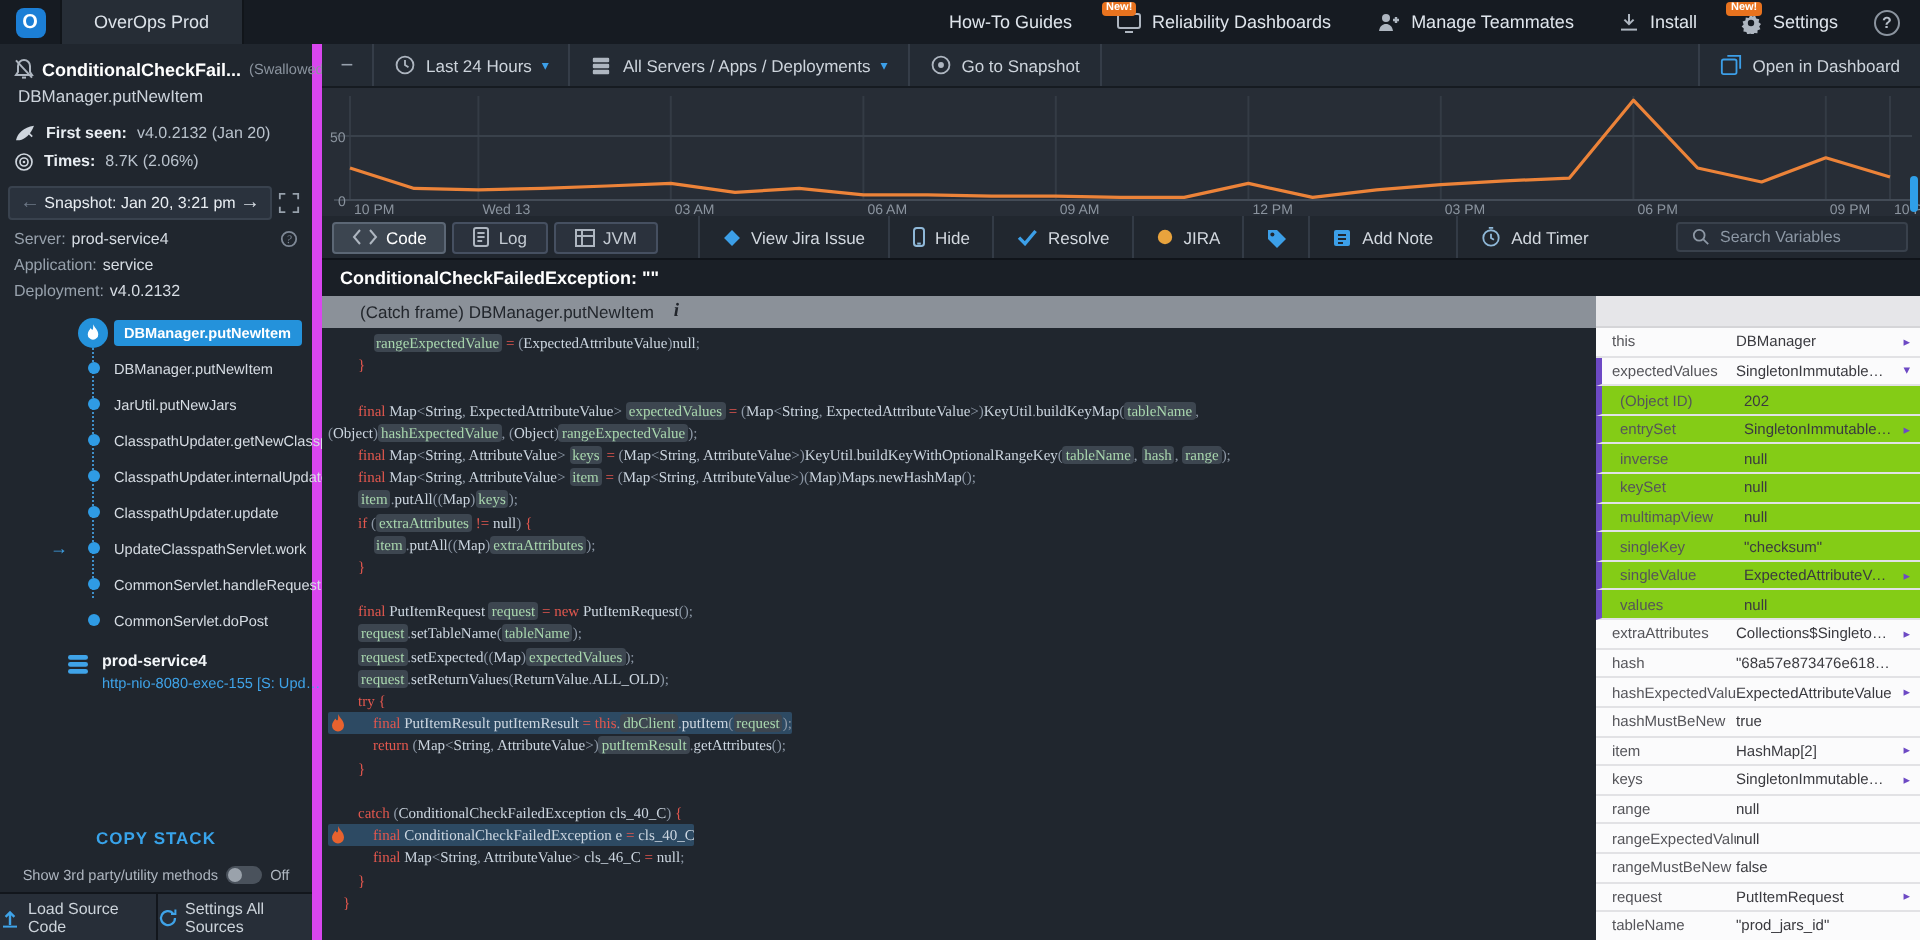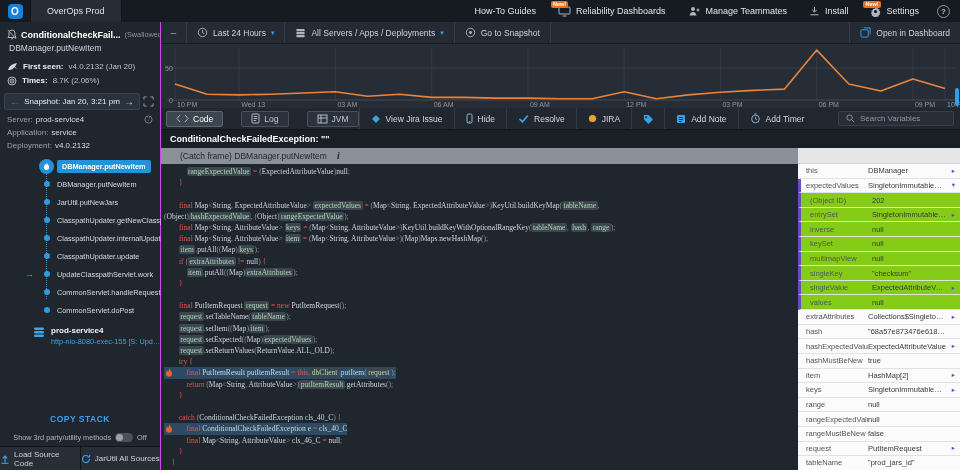--- a/index.html
+++ b/index.html
@@ -14,21 +14,21 @@
 .status{padding:2px 10px;line-height:1.25}
 .status .s1{color:#43b05c;font-size:8px;font-weight:bold}
 .status .s2{color:#8b949f;font-size:7.5px}
 .nav-links{margin-left:auto;display:flex;align-items:center;gap:22px;font-size:9px}
 .nav-link{display:flex;align-items:center;gap:5px;cursor:pointer;color:#dfe5ec;white-space:nowrap}
 .nav-ic{position:relative;color:#aeb6c0;display:flex;align-items:center}
 .nav-badge{position:absolute;top:-5px;left:-7px;background:#e8731f;color:#fff;font-size:5.5px;padding:0 2px;border-radius:2px;font-weight:bold;line-height:7px}
 .help{width:13px;height:13px;border:1.3px solid #8b949f;border-radius:50%;color:#b6bec8;font-size:8px;font-weight:bold;display:flex;align-items:center;justify-content:center;margin:0 10px 0 18px;cursor:pointer;flex:none}
 
 
-.sidebar{position:absolute;top:22px;left:0;width:161px;bottom:0;background:#20262e;border-right:1px solid #d946ef;color:#ccd3db}
+.sidebar{position:absolute;top:22px;left:0;width:161px;bottom:0;background:#20262e;border-right:5px solid #d946ef;color:#ccd3db}
 .exc-title{display:flex;align-items:center;gap:4px;padding:7px 6px 0 7px}
 .exc-title .t{font-weight:bold;color:#fff;font-size:9px;white-space:nowrap}
 .exc-title .b{color:#8b949f;font-size:7.3px}
 .exc-ic{color:#aeb6c0;display:flex;flex:none}
 .exc-sub{padding:3px 6px 6px 9px;color:#ccd3db;font-size:8.5px}
 .meta{display:flex;align-items:center;gap:5px;padding:2.5px 7px;font-size:8px}
 .meta .ic{color:#cfd6de;display:flex;flex:none}
 .meta .lab{font-weight:bold;color:#e8edf2}
 .meta .val{color:#b9c2cc}
 .snap-row{display:flex;align-items:center;margin:5px 4px 3px 4px;gap:3px}
@@ -68,21 +68,21 @@
 .cb-item{display:flex;align-items:center;gap:5px;padding:0 10px;height:100%;border-right:1px solid #353d48;cursor:pointer;white-space:nowrap}
 .cb-min{width:26px;justify-content:center;color:#97a1ac;font-size:11px}
 .cb-ic{display:flex;color:#aeb6c0}
 .caret{color:#3c9fe8;font-size:7px}
 .cb-right{margin-left:auto;border-right:none;border-left:1px solid #353d48}
 .chart-wrap{position:absolute;top:22px;left:0;right:0;height:64px;background:#272d36}
 .chart-wrap svg{display:block}
 .scroll-thumb{position:absolute;right:1px;top:44px;width:4px;height:18px;background:#2f9fe8;border-radius:2px;cursor:pointer}
 
 .action-bar{position:absolute;top:86px;left:0;right:0;height:22px;background:#21272f;border-bottom:1px solid #10141a;display:flex;align-items:center;font-size:8.5px;color:#d2d8df;padding-left:5px}
-.tabs{display:flex;gap:18px;margin-right:0}
+.tabs{display:flex;gap:3px;margin-right:20px}
 .tab{display:flex;align-items:center;gap:4px;height:16px;padding:0 9px;border:1px solid #465061;background:#2b323d;border-radius:2px;cursor:pointer;color:#c3cad2}
 .tab.active{background:#3c4550;border-color:#5c6775;color:#fff}
 .tab .tic{display:flex;color:#aeb6c0}
 .act{display:flex;align-items:center;gap:5px;padding:0 11px;height:100%;cursor:pointer;border-left:1px solid #333b46;white-space:nowrap}
 .act .aic{display:flex}
 .search{margin-left:auto;margin-right:6px;display:flex;align-items:center;gap:5px;background:#272e38;border:1px solid #39414c;border-radius:2px;height:15px;padding:0 7px;width:116px;color:#8d98a5}
 .search input{background:transparent;border:none;outline:none;color:#b9c2cc;font-size:8px;width:100%;font-family:Liberation Sans, sans-serif}
 .search input::placeholder{color:#8d98a5}
 .sic{display:flex;color:#8d98a5}
 
@@ -277,21 +277,21 @@
           </span>
         <span>Load Source Code</span>
       </div>
       <div class="fbtn">
         <span class="fic">
             <svg width="10" height="10" viewBox="0 0 10 10">
               <path d="M8.5 5a3.5 3.5 0 1 1-1-2.4" fill="none" stroke="currentColor" stroke-width="1.1"></path>
               <path d="M8.7 0.8v2.2H6.5" fill="none" stroke="currentColor"></path>
             </svg>
           </span>
-        <span>JarUtil All Sources</span>
+        <span>Settings All Sources</span>
       </div>
     </div>
   </aside>
 
   <main class="main">
     <div class="chart-bar">
       <div class="cb-item cb-min">−</div>
       <div class="cb-item">
         <span class="cb-ic">
             <svg width="11" height="11" viewBox="0 0 12 12">
@@ -479,21 +479,20 @@
           <div class="cl"><span class="lc"><span class="p">(</span><span class="i">Object</span><span class="p">)</span><span class="v">hashExpectedValue</span><span class="p">, (</span><span class="i">Object</span><span class="p">)</span><span class="v">rangeExpectedValue</span><span class="p">);</span></span></div>
           <div class="cl"><span class="lc"><span class="p">        </span><span class="k">final </span><span class="i">Map</span><span class="p">&lt;</span><span class="i">String</span><span class="p">, </span><span class="i">AttributeValue</span><span class="p">&gt; </span><span class="v">keys</span><span class="k"> = </span><span class="p">(</span><span class="i">Map</span><span class="p">&lt;</span><span class="i">String</span><span class="p">, </span><span class="i">AttributeValue</span><span class="p">&gt;)</span><span class="i">KeyUtil</span><span class="p">.</span><span class="i">buildKeyWithOptionalRangeKey</span><span class="p">(</span><span class="v">tableName</span><span class="p">, </span><span class="v">hash</span><span class="p">, </span><span class="v">range</span><span class="p">);</span></span></div>
           <div class="cl"><span class="lc"><span class="p">        </span><span class="k">final </span><span class="i">Map</span><span class="p">&lt;</span><span class="i">String</span><span class="p">, </span><span class="i">AttributeValue</span><span class="p">&gt; </span><span class="v">item</span><span class="k"> = </span><span class="p">(</span><span class="i">Map</span><span class="p">&lt;</span><span class="i">String</span><span class="p">, </span><span class="i">AttributeValue</span><span class="p">&gt;)(</span><span class="i">Map</span><span class="p">)</span><span class="i">Maps</span><span class="p">.</span><span class="i">newHashMap</span><span class="p">();</span></span></div>
           <div class="cl"><span class="lc"><span class="p">        </span><span class="v">item</span><span class="p">.</span><span class="i">putAll</span><span class="p">((</span><span class="i">Map</span><span class="p">)</span><span class="v">keys</span><span class="p">);</span></span></div>
           <div class="cl"><span class="lc"><span class="p">        </span><span class="k">if </span><span class="p">(</span><span class="v">extraAttributes</span><span class="k"> != </span><span class="i">null</span><span class="p">) </span><span class="k">{</span></span></div>
           <div class="cl"><span class="lc"><span class="p">            </span><span class="v">item</span><span class="p">.</span><span class="i">putAll</span><span class="p">((</span><span class="i">Map</span><span class="p">)</span><span class="v">extraAttributes</span><span class="p">);</span></span></div>
           <div class="cl"><span class="lc"><span class="p">        </span><span class="k">}</span></span></div>
           <div class="cl"><span class="lc"></span></div>
           <div class="cl"><span class="lc"><span class="p">        </span><span class="k">final </span><span class="i">PutItemRequest</span><span class="p"> </span><span class="v">request</span><span class="k"> = </span><span class="k">new </span><span class="i">PutItemRequest</span><span class="p">();</span></span></div>
           <div class="cl"><span class="lc"><span class="p">        </span><span class="v">request</span><span class="p">.</span><span class="i">setTableName</span><span class="p">(</span><span class="v">tableName</span><span class="p">);</span></span></div>
-          <div class="cl"><span class="lc"><span class="p">        </span><span class="v">request</span><span class="p">.</span><span class="i">setItem</span><span class="p">((</span><span class="i">Map</span><span class="p">)</span><span class="v">item</span><span class="p">);</span></span></div>
           <div class="cl"><span class="lc"><span class="p">        </span><span class="v">request</span><span class="p">.</span><span class="i">setExpected</span><span class="p">((</span><span class="i">Map</span><span class="p">)</span><span class="v">expectedValues</span><span class="p">);</span></span></div>
           <div class="cl"><span class="lc"><span class="p">        </span><span class="v">request</span><span class="p">.</span><span class="i">setReturnValues</span><span class="p">(</span><span class="i">ReturnValue</span><span class="p">.</span><span class="i">ALL_OLD</span><span class="p">);</span></span></div>
           <div class="cl"><span class="lc"><span class="p">        </span><span class="k">try </span><span class="k">{</span></span></div>
           <div class="cl hl"><span class="flame"><svg width="8" height="10" viewBox="0 0 8 10">
                 <path d="M4.2 0c.4 2 2.8 3 2.8 5.8a3 3 0 0 1-6 0C1 4.2 2.1 3.3 2.7 2.2c.4.9 1 1.3 1.2.7C4.2 2.1 4 1 4.2 0z" fill="#e8622e"></path>
               </svg></span><span class="lc"><span class="p">            </span><span class="k">final </span><span class="i">PutItemResult</span><span class="p"> </span><span class="i">putItemResult</span><span class="k"> = </span><span class="k">this</span><span class="p">.</span><span class="v">dbClient</span><span class="p">.</span><span class="i">putItem</span><span class="p">(</span><span class="v">request</span><span class="p">);</span></span></div>
           <div class="cl"><span class="lc"><span class="p">            </span><span class="k">return </span><span class="p">(</span><span class="i">Map</span><span class="p">&lt;</span><span class="i">String</span><span class="p">, </span><span class="i">AttributeValue</span><span class="p">&gt;)</span><span class="v">putItemResult</span><span class="p">.</span><span class="i">getAttributes</span><span class="p">();</span></span></div>
           <div class="cl"><span class="lc"><span class="p">        </span><span class="k">}</span></span></div>
           <div class="cl"><span class="lc"></span></div>
           <div class="cl"><span class="lc"><span class="p">        </span><span class="k">catch </span><span class="p">(</span><span class="i">ConditionalCheckFailedException</span><span class="p"> </span><span class="i">cls_40_C</span><span class="p">) </span><span class="k">{</span></span></div>

